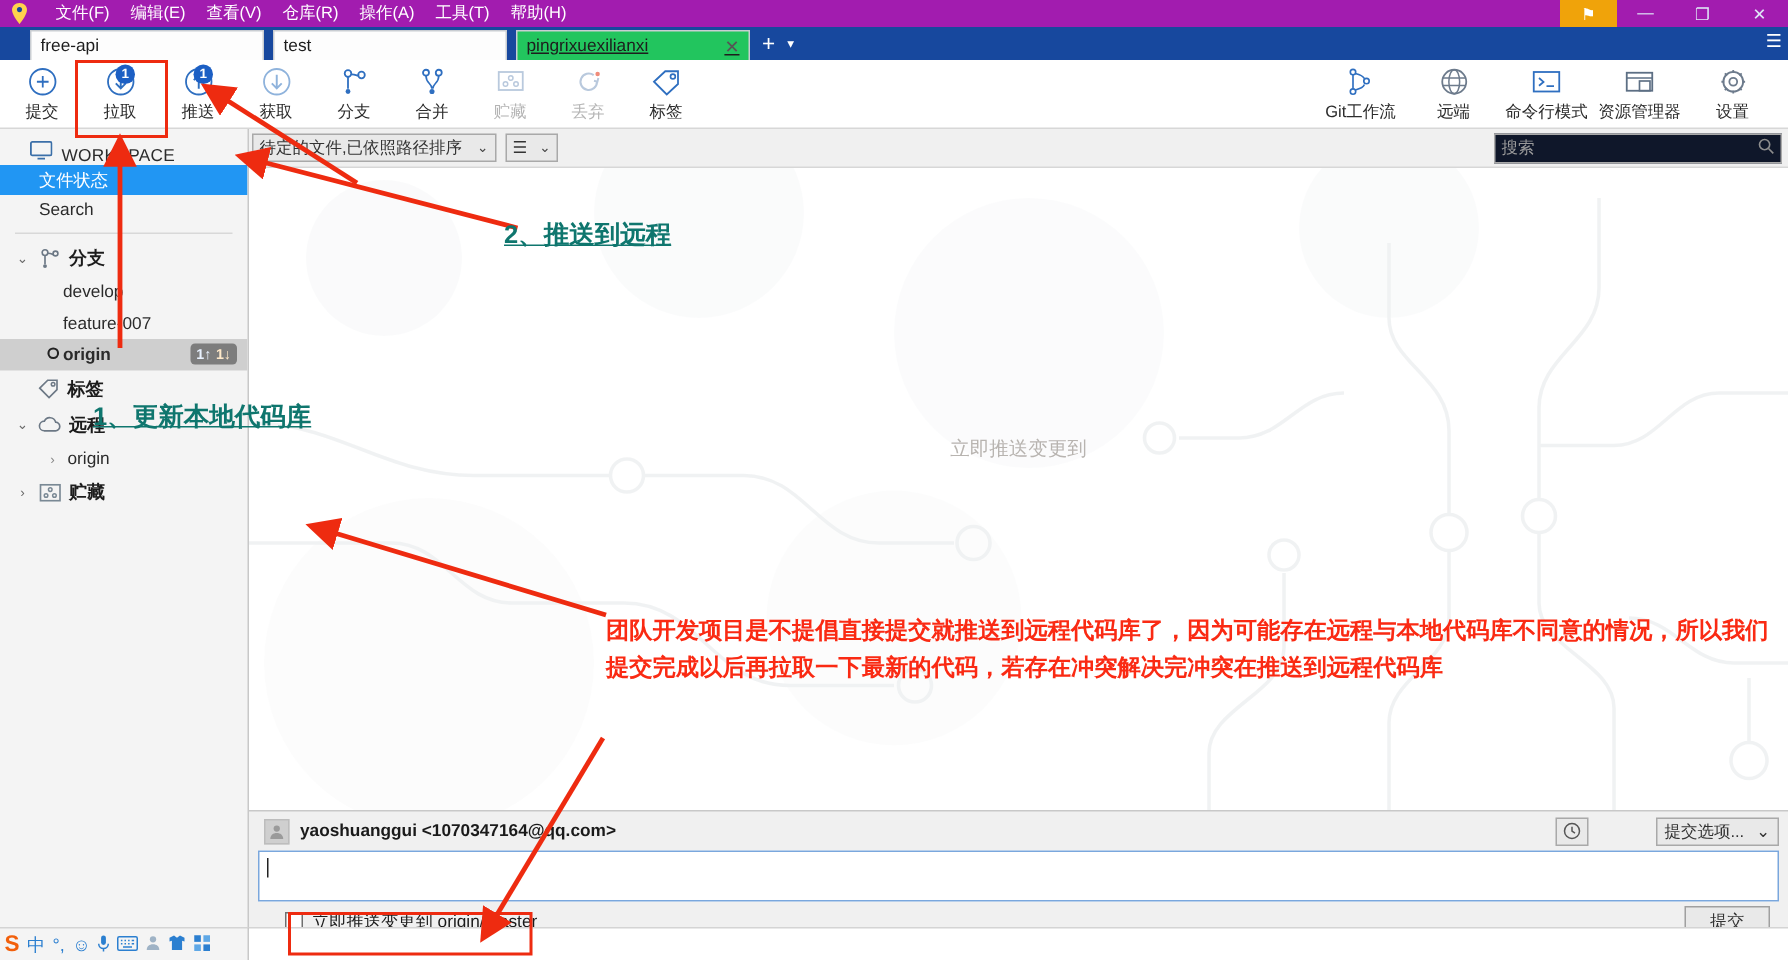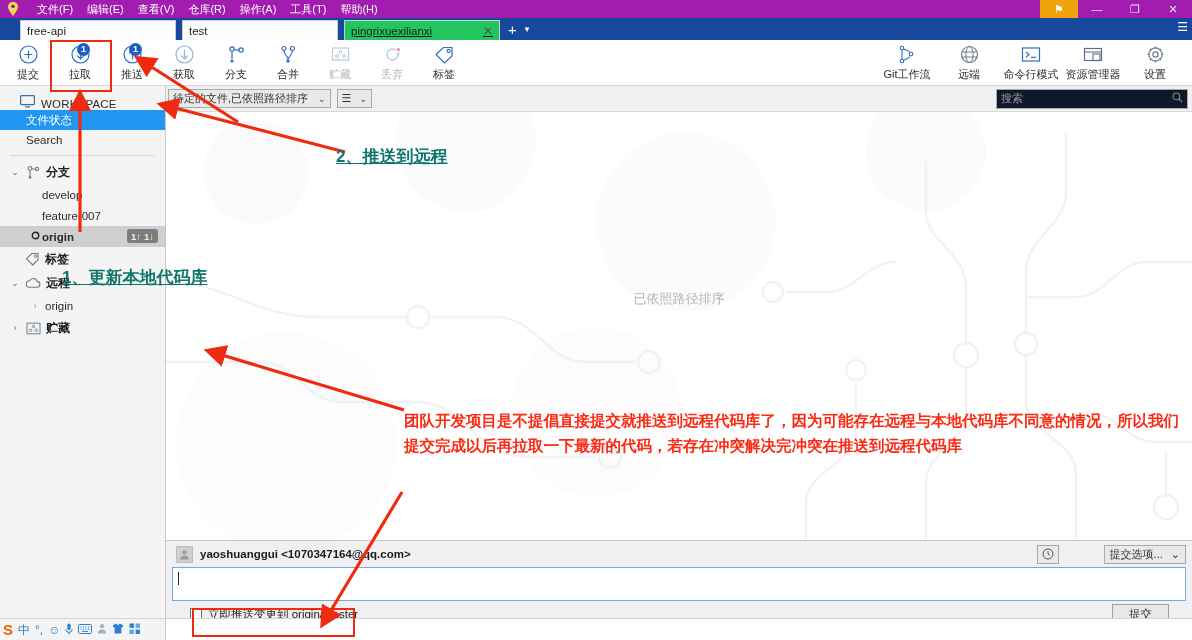--- a/index.html
+++ b/index.html
@@ -181,21 +181,21 @@
     color: #333; display: flex; align-items: center; gap: 8px; padding: 0 5px; margin-left: 40px;
   }
   .commit-msg {
     margin: 0 6px; height: 34px; background: #ffffff; border: 1px solid #7aa7dd;
     position: relative;
   }
   .caret {
     position: absolute; left: 5px; top: 4px; width: 1px; height: 13px; background: #222;
   }
   .commit-foot {
-    display: flex; align-items: center; height: 22px; padding: 0 23px 0 24px; margin-top: 2px;
+    display: flex; align-items: center; height: 22px; padding: 0 12px 0 24px; margin-top: 2px;
   }
   .chk-row { display: flex; align-items: center; gap: 6px; }
   .chkbox { width: 12px; height: 12px; background: #fff; border: 1px solid #6f6f6f; }
   .chk-label { font-size: 11.5px; color: #1a1a1a; }
   .submit-btn {
     margin-left: auto; background: #e9e9e9; border: 1px solid #a0a0a0;
     font-size: 11.5px; color: #333; padding: 2px 16px;
   }
 
   
@@ -563,21 +563,21 @@
         <circle cx="690" cy="258" r="10"></circle>
         <path d="M620 180 L 660 180 C 690 180, 700 150, 730 150"></path>
         <circle cx="607" cy="180" r="10"></circle>
         <path d="M1026 330 L 990 330 C 960 330, 950 300, 920 300"></path>
         <circle cx="1000" cy="395" r="12"></circle>
         <path d="M1000 383 L 1000 340"></path>
       </g>
     </svg>
 
     <div class="empty-wrap">
-      <div class="empty-text">已依照路径排序</div>
+      <div class="empty-text">立即推送变更到</div>
     </div>
   </div>
 
   <div class="commit-panel">
     <div class="commit-author">
       <span class="avatar">
         <svg width="11" height="11" viewBox="0 0 11 11">
             <circle cx="5.5" cy="3.4" r="2.1" fill="#9a9a9a"></circle>
             <path d="M1.2 10.4c0-2.6 1.9-4 4.3-4s4.3 1.4 4.3 4z" fill="#9a9a9a"></path>
           </svg>

